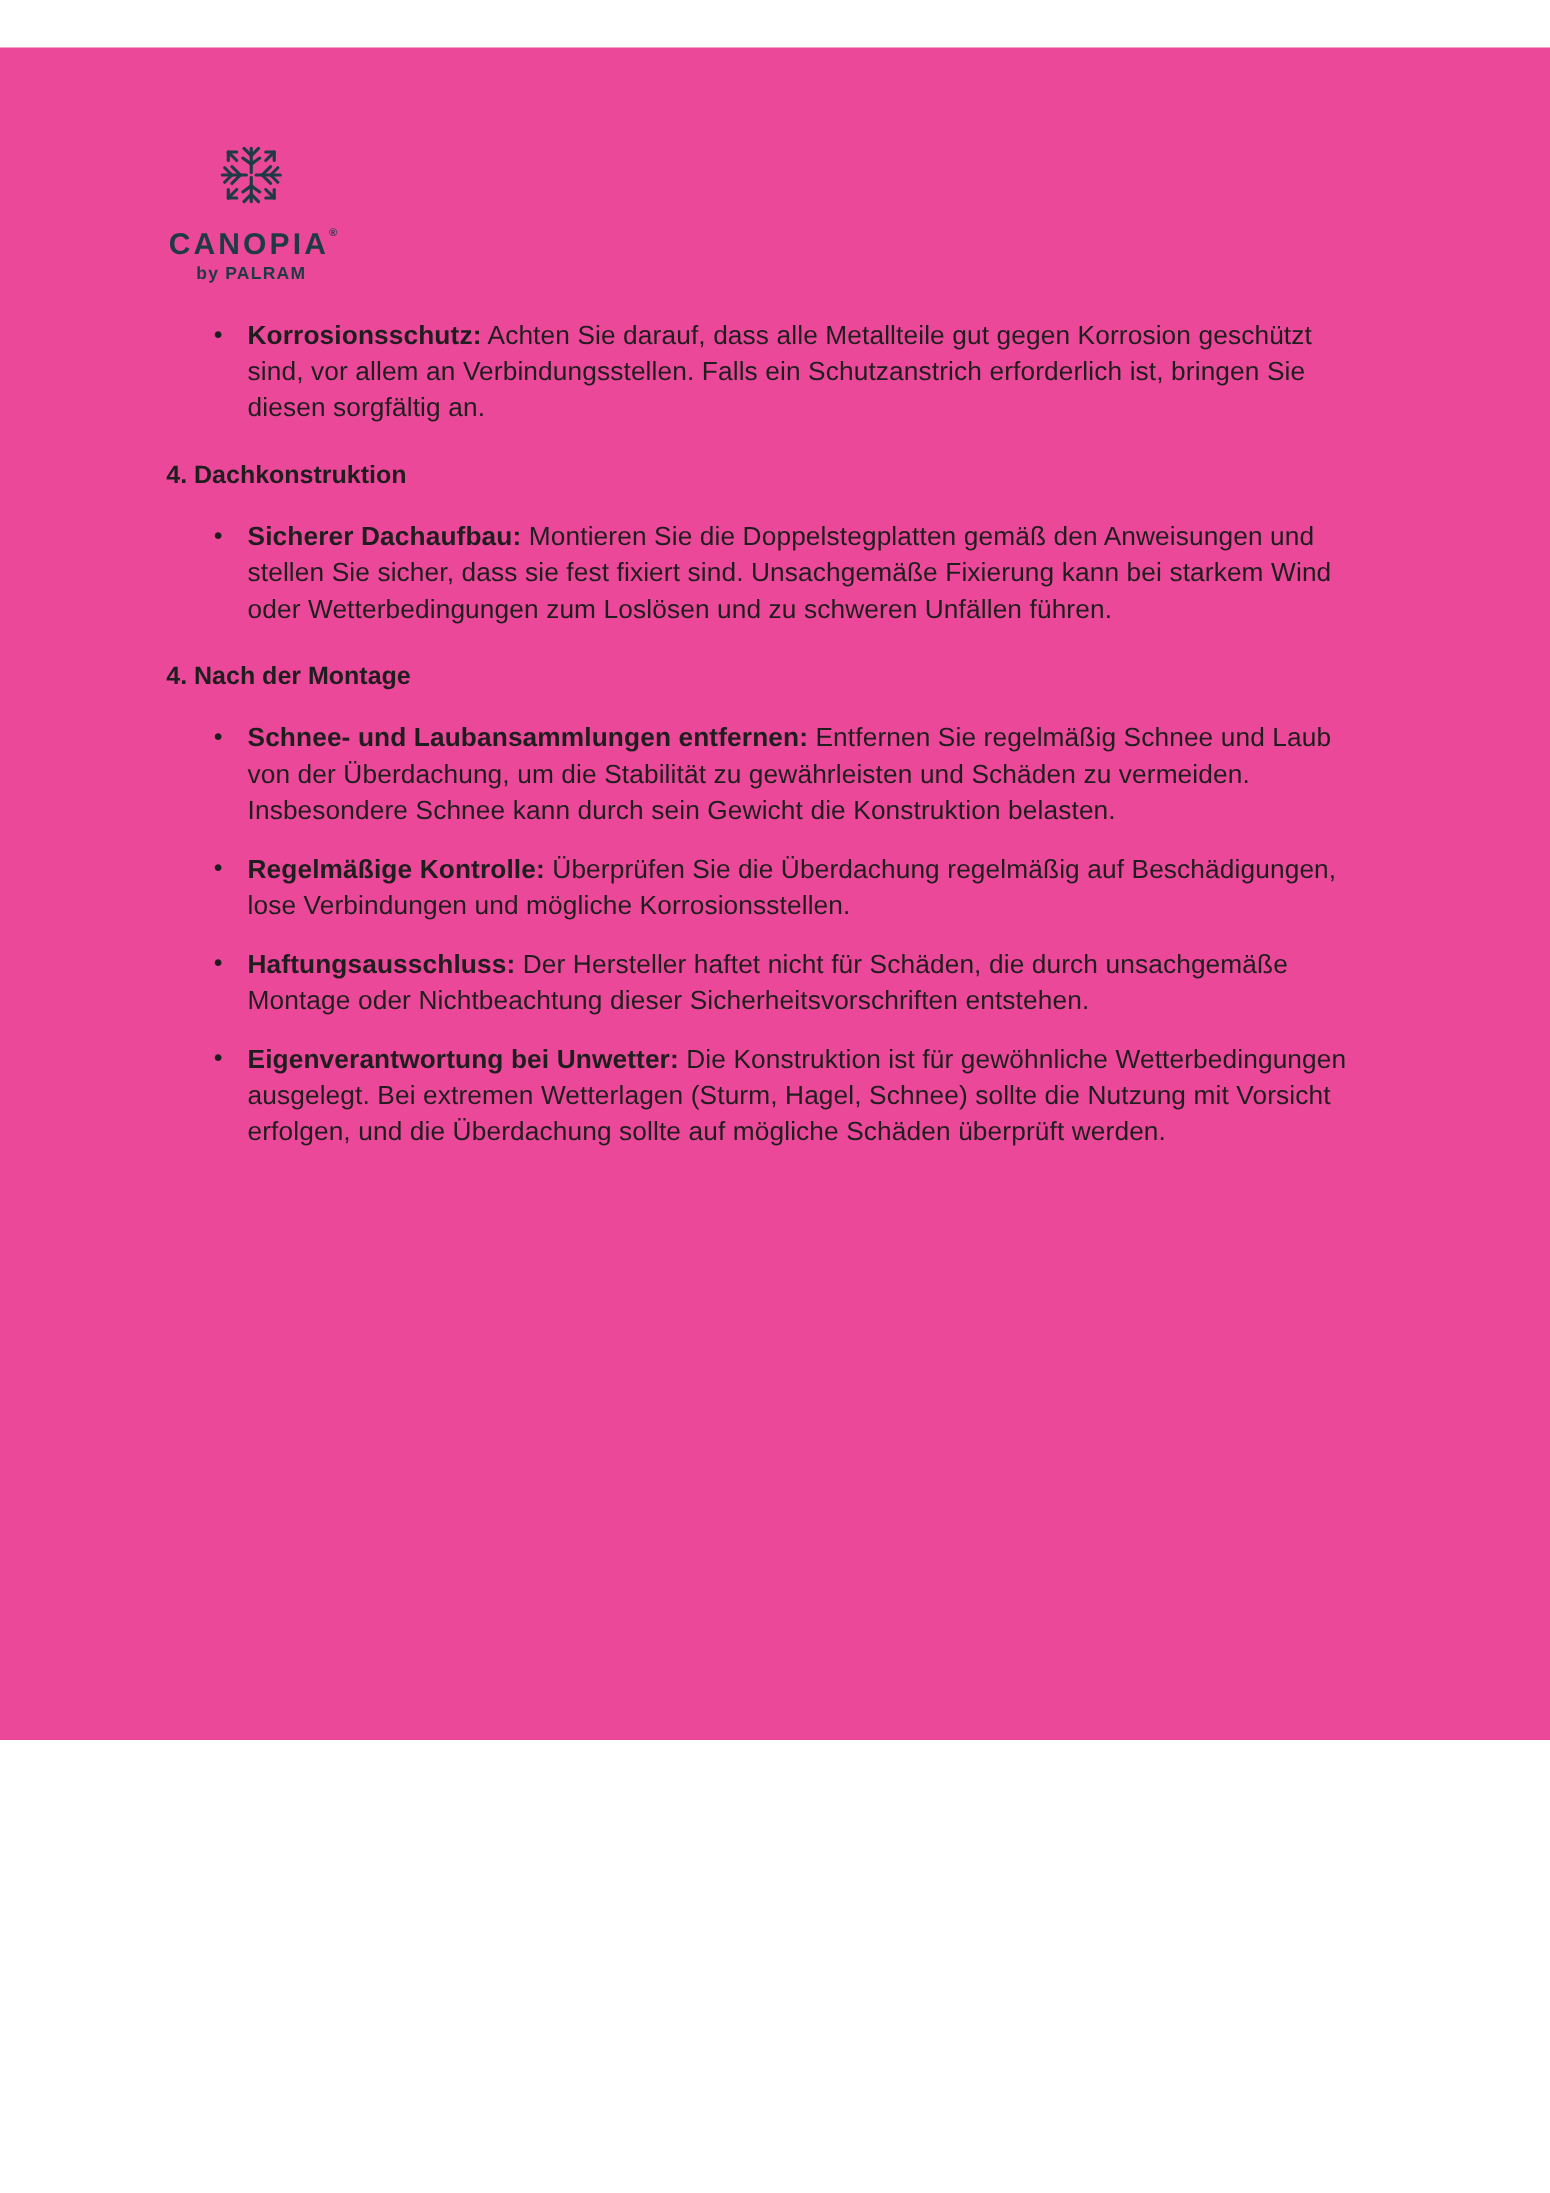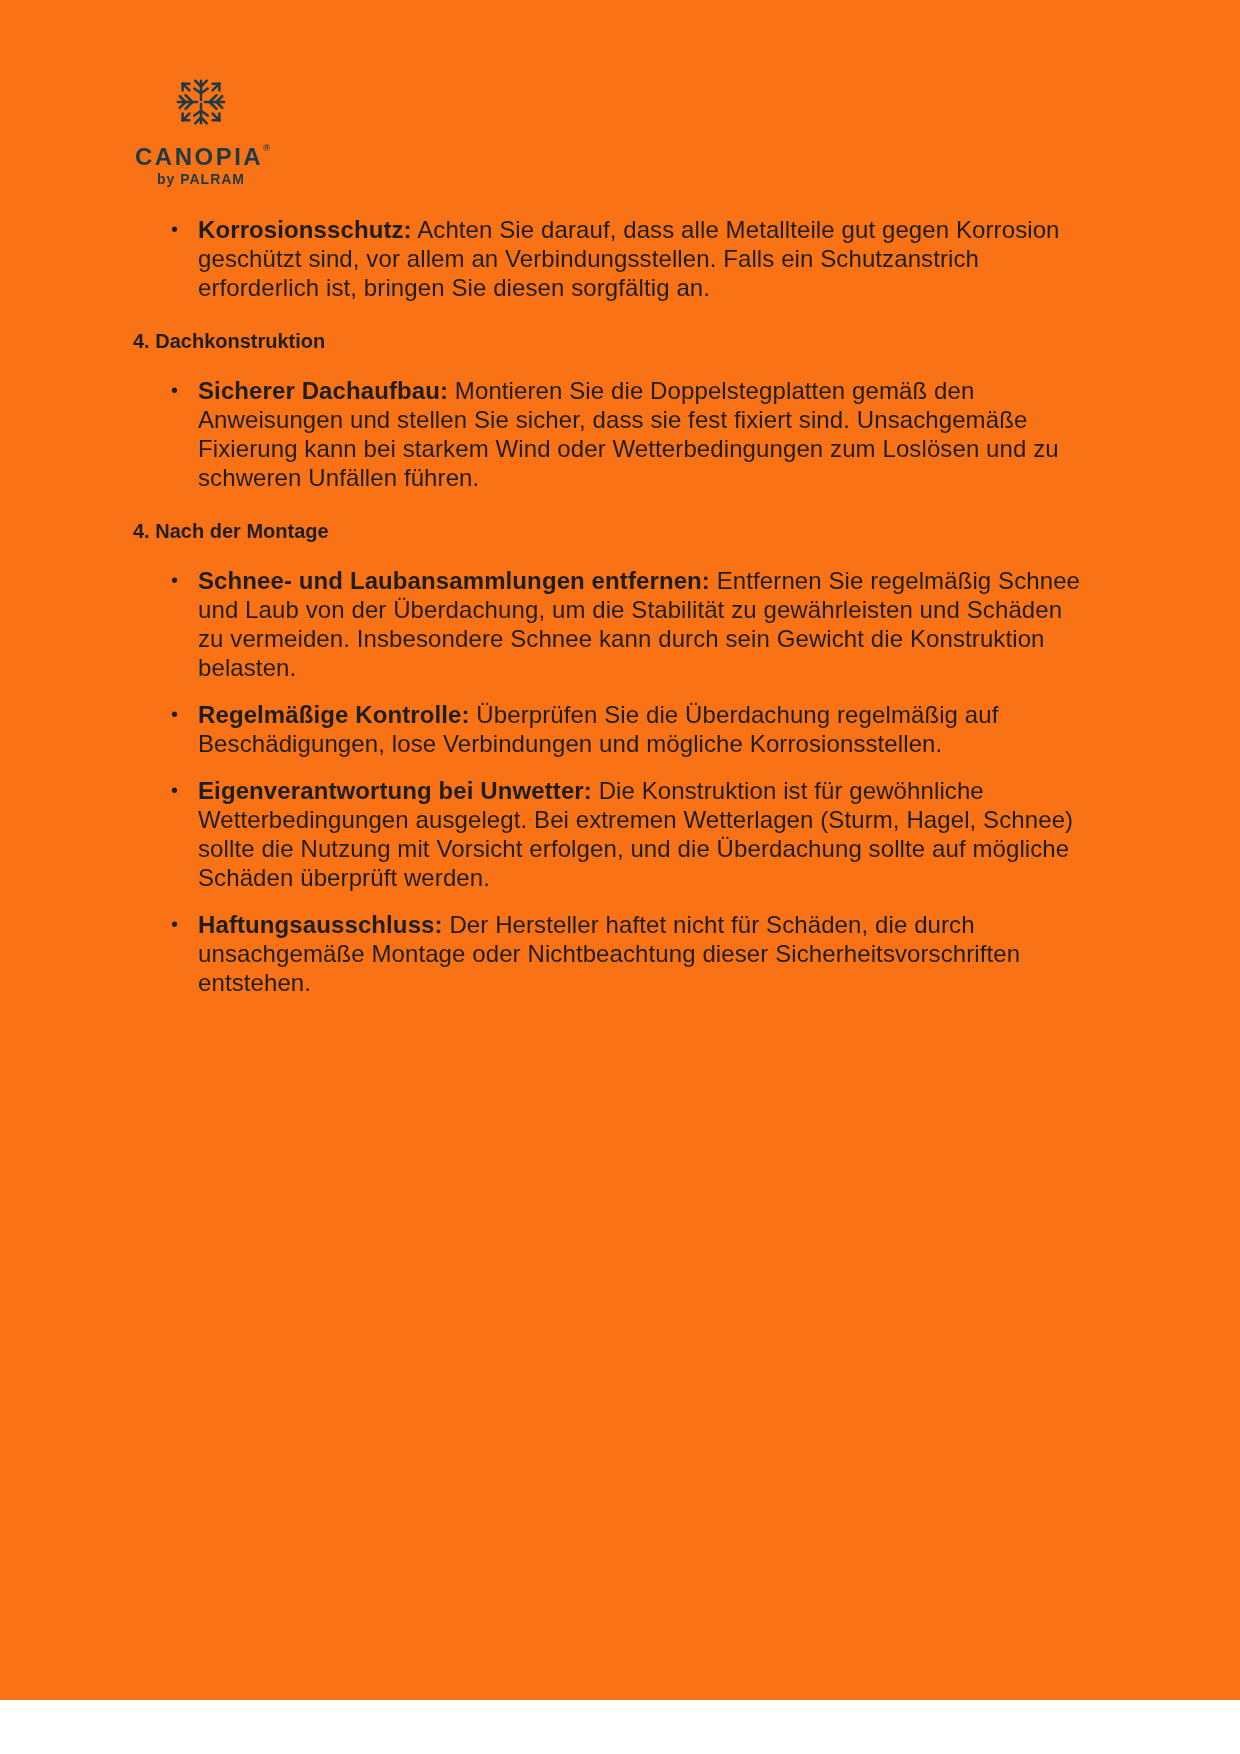--- a/index.html
+++ b/index.html
@@ -4,21 +4,21 @@
 <style>
   html, body { margin: 0; padding: 0; background: #ffffff; }
   body {
     width: 1240px;
     height: 1754px;
     font-family: "Liberation Sans", sans-serif;
     color: #1e1e1e;
     position: relative;
     overflow: hidden;
   }
-  .page { width: 1240px; height: 1700px; background: #f97316; }
+  .page { width: 1240px; height: 1354px; background: #ec4899; margin-top: 38px; }
 
   
   .logo-block {
     padding-top: 73px;
     margin-left: 135px;
     width: 132px;
     text-align: center;
   }
   .emblem { display: block; margin: 0 auto 4px auto; }
   .wordmark {
@@ -54,21 +54,21 @@
     content: "\2022";
     position: absolute;
     left: 38px;
     top: 0;
     font-size: 20px;
     line-height: 29px;
     color: #1e1e1e;
   }
   .bullet-item p {
     margin: 0;
-    font-size: 24px;
+    font-size: 21px;
     line-height: 29px;
     letter-spacing: 0.1px;
     max-width: 887px;
   }
   .bullet-label { font-weight: 700; }
   .section-title {
     font-size: 20px;
     font-weight: 700;
     line-height: 29px;
     margin: 25px 0 20px 0;
@@ -146,21 +146,21 @@
       <li class="bullet-item">
         <p><span class="bullet-label">Schnee- und Laubansammlungen entfernen:</span> <span>Entfernen Sie regelmäßig Schnee und Laub von der Überdachung, um die Stabilität zu gewährleisten und Schäden zu vermeiden. Insbesondere Schnee kann durch sein Gewicht die Konstruktion belasten.</span></p>
       </li>
       <li class="bullet-item">
         <p><span class="bullet-label">Regelmäßige Kontrolle:</span> <span>Überprüfen Sie die Überdachung regelmäßig auf Beschädigungen, lose Verbindungen und mögliche Korrosionsstellen.</span></p>
       </li>
     </ul>
 
     <ul class="bullet-list">
       <li class="bullet-item">
-        <p><span class="bullet-label">Eigenverantwortung bei Unwetter:</span> <span>Die Konstruktion ist für gewöhnliche Wetterbedingungen ausgelegt. Bei extremen Wetterlagen (Sturm, Hagel, Schnee) sollte die Nutzung mit Vorsicht erfolgen, und die Überdachung sollte auf mögliche Schäden überprüft werden.</span></p>
+        <p><span class="bullet-label">Haftungsausschluss:</span> <span>Der Hersteller haftet nicht für Schäden, die durch unsachgemäße Montage oder Nichtbeachtung dieser Sicherheitsvorschriften entstehen.</span></p>
       </li>
       <li class="bullet-item">
-        <p><span class="bullet-label">Haftungsausschluss:</span> <span>Der Hersteller haftet nicht für Schäden, die durch unsachgemäße Montage oder Nichtbeachtung dieser Sicherheitsvorschriften entstehen.</span></p>
+        <p><span class="bullet-label">Eigenverantwortung bei Unwetter:</span> <span>Die Konstruktion ist für gewöhnliche Wetterbedingungen ausgelegt. Bei extremen Wetterlagen (Sturm, Hagel, Schnee) sollte die Nutzung mit Vorsicht erfolgen, und die Überdachung sollte auf mögliche Schäden überprüft werden.</span></p>
       </li>
     </ul>
 
   </main>
 </div>
 
 </body></html>

